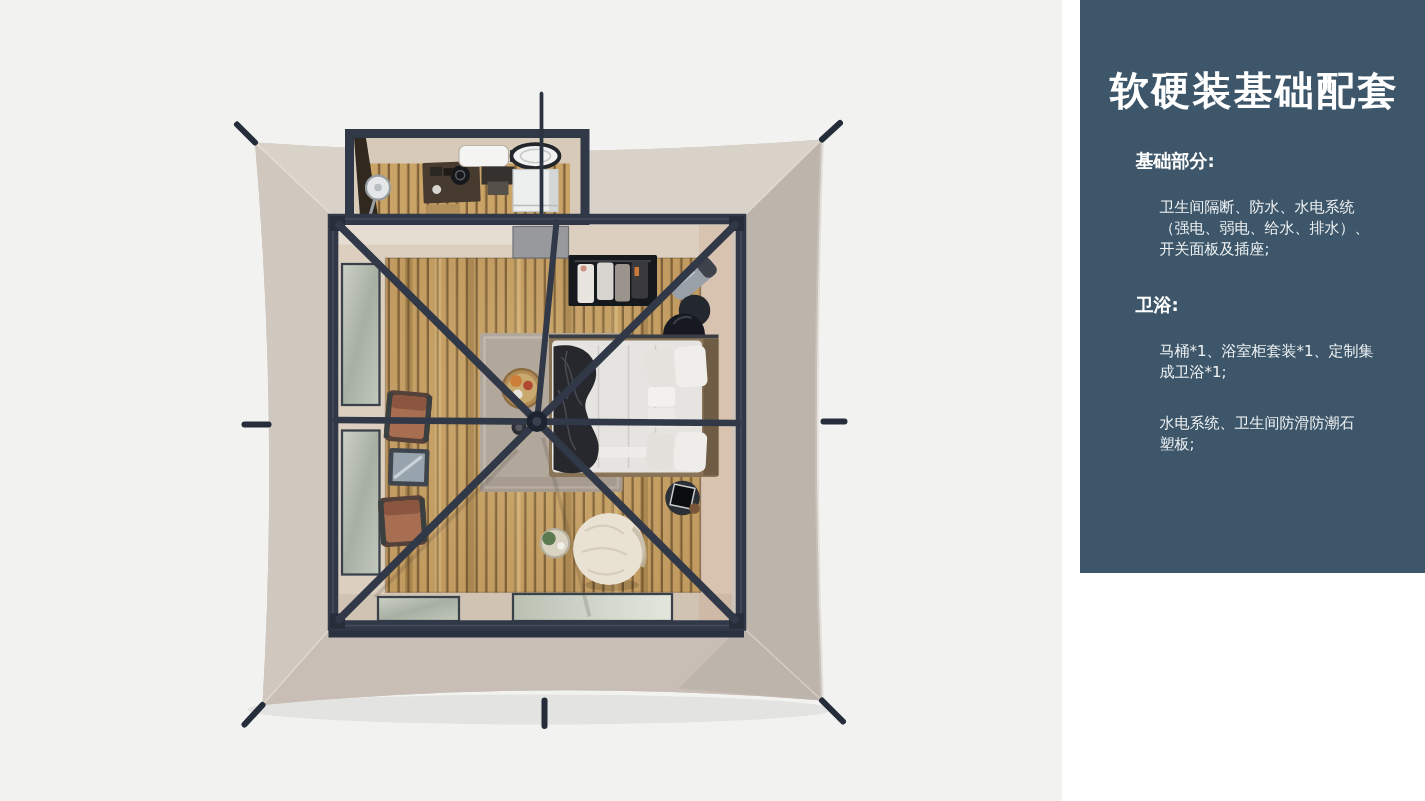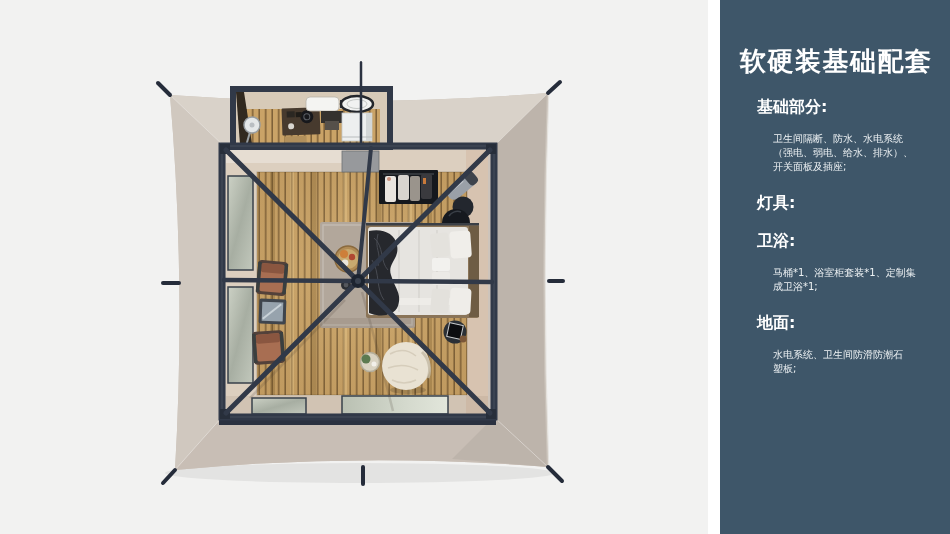--- a/index.html
+++ b/index.html
@@ -1,25 +1,25 @@
 <!DOCTYPE html>
 <html style="--panel-bg: #3e5669; --panel-text: #eef2f4; --scene-bg: #f2f2f1; --canvas: #cdc4bb; --canvas-top: #d9d2c9; --canvas-left: #d0c8bf; --canvas-right: #bdb4ab; --canvas-bottom: #c8beb5; --frame: #313948; --stake: #252c3a; --wood: #c29a5e; --wood-light: #d2ae72; --wood-gap: #7d6038; --floor-border: #dccfbf; --rug: #b2a79b; --bed: #e6e4e0; --throw: #26282d; --chair: #a86e52; --pouf: #e9e2d3;"><head>
 <meta charset="utf-8">
 <style>
   html,body{margin:0;padding:0;background:#ffffff;}
   body{font-family:"DejaVu Sans","Liberation Sans",sans-serif;}
   .stage{position:relative;width:950px;height:534px;background:#ffffff;overflow:hidden;}
   .scene{position:absolute;left:0;top:0;width:708px;height:534px;background:var(--scene-bg,#f2f2f1);}
   .gap{position:absolute;left:708px;top:0;width:12px;height:534px;background:#ffffff;}
-  .panel{position:absolute;left:720px;top:0;width:230px;height:534px;background:var(--panel-bg,#3e5669);
+  .panel{position:absolute;left:720px;top:0;width:230px;height:382px;background:var(--panel-bg,#3e5669);
          box-sizing:border-box;padding:44px 12px 0 20px;color:var(--panel-text,#f4f7f9);}
   .panel h1{margin:0 0 20px 0;font-size:26px;line-height:34px;font-weight:700;letter-spacing:1.5px;color:#ffffff;}
   .sections{padding-left:17px;}
   .sec{margin:0 0 20px 0;}
-  .sec h2{margin:0 0 5px 0;font-size:16px;line-height:18px;font-weight:700;color:#ffffff;}
+  .sec h2{margin:0 0 5px 0;font-size:12px;line-height:18px;font-weight:700;color:#ffffff;}
   .sec p{margin:16px;font-size:10px;line-height:14px;font-weight:400;white-space:pre-line;color:var(--panel-text,#eef2f4);}
   svg{display:block;}
 </style>
 </head>
 <body>
 
 <div class="stage">
 
   <div class="scene">
     <svg width="708" height="534" viewBox="0 0 708 534">
@@ -282,27 +282,25 @@
     <div class="sections">
       <div class="sec">
         <h2>基础部分:</h2>
         <p>卫生间隔断、防水、水电系统
 （强电、弱电、给水、排水）、
 开关面板及插座;</p>
       </div>
       <div class="sec">
       </div>
       <div class="sec">
-        <h2>灯具:</h2>
       </div>
       <div class="sec">
         <h2>卫浴:</h2>
         <p>马桶*1、浴室柜套装*1、定制集
 成卫浴*1;</p>
       </div>
       <div class="sec">
-        <h2>地面:</h2>
         <p>水电系统、卫生间防滑防潮石
 塑板;</p>
       </div>
     </div>
   </div>
 </div>
 
 </body></html>

